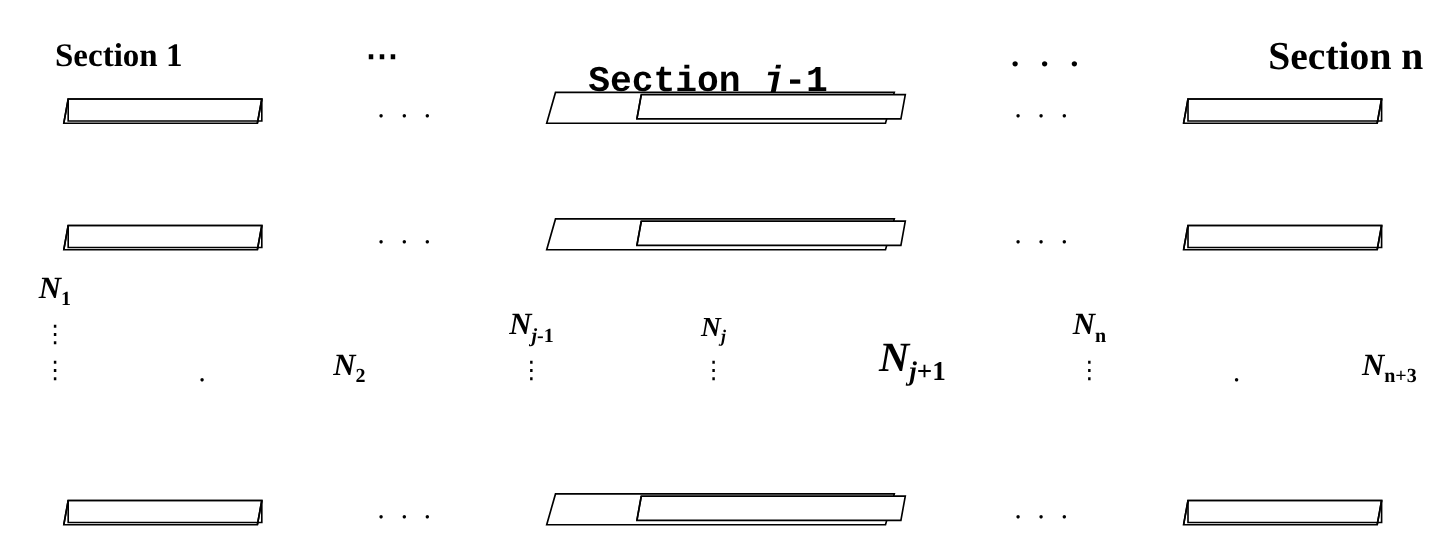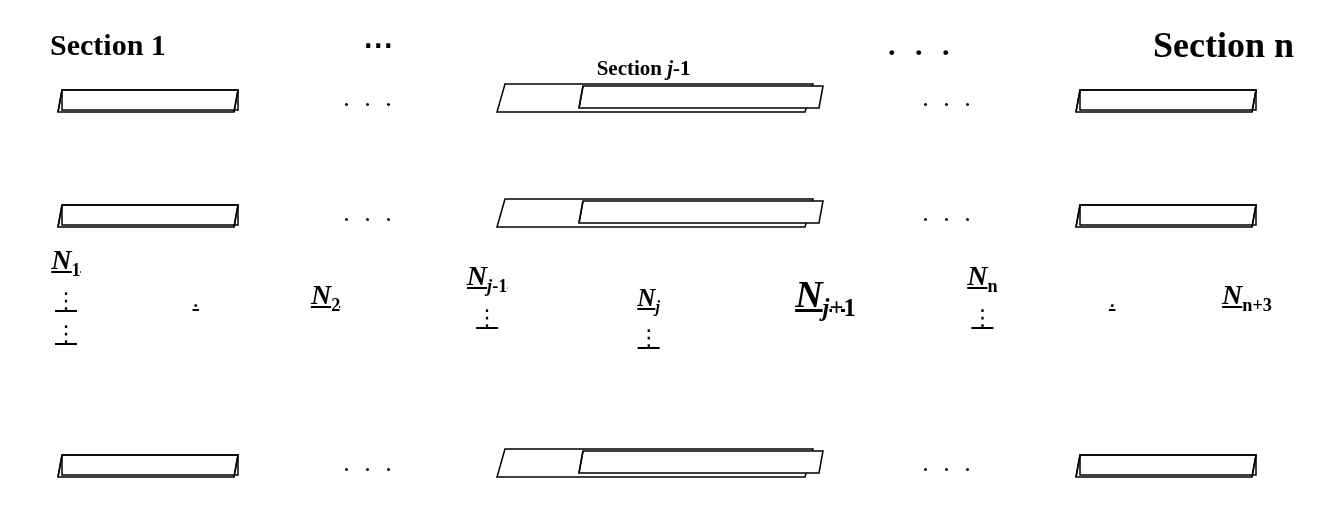--- a/index.html
+++ b/index.html
@@ -25,21 +25,21 @@
     }
   </style>
 </head>
 <body>
 
 <div class="diagram-container">
 
   <div style="position:absolute; top:8px; left:0; right:0; display:flex; align-items:center; justify-content:space-between; padding:0 24px 0 50px;">
     <span style="font-size:30px; font-weight:bold; font-family:'Times New Roman',serif;">Section 1</span>
     <span style="font-size:30px; font-weight:bold; font-family:'Times New Roman',serif; letter-spacing:6px;">⋯</span>
-    <span style="font-size:21px; font-weight:bold; font-family:Liberation Serif, serif;margin-top:48px;">Section <span style="font-style:italic;">j</span>-1</span>
+    <span style="font-size:33px; font-weight:bold; font-family:Liberation Mono, monospace;margin-top:48px;">Section <span style="font-style:italic;">j</span>-1</span>
     <span style="font-size:30px; font-weight:bold; font-family:'Times New Roman',serif; letter-spacing:6px;">. . .</span>
     <span style="font-size:36px; font-weight:bold; font-family:'Times New Roman',serif;">Section n</span>
   </div>
 
   <div style="position:absolute; top:80px; left:0; right:0; display:flex; align-items:center; justify-content:space-between; padding:0 50px;">
 
     <svg width="200" height="32" viewBox="0 0 200 32">
       <polygon points="12,28 188,28 188,8 12,8" fill="white" stroke="black" stroke-width="1.5"></polygon>
       <polygon points="8,30 184,30 188,8 12,8" fill="none" stroke="black" stroke-width="1.5"></polygon>
 
@@ -89,21 +89,21 @@
     <span style="font-size:26px; font-family:'Times New Roman',serif; letter-spacing:4px;">. . .</span>
 
     <svg width="200" height="32" viewBox="0 0 200 32">
       <polygon points="12,28 188,28 188,8 12,8" fill="white" stroke="black" stroke-width="1.5"></polygon>
       <polygon points="8,30 184,30 188,8 12,8" fill="none" stroke="black" stroke-width="1.5"></polygon>
       <line x1="12" y1="8" x2="8" y2="30" stroke="black" stroke-width="1.5"></line>
       <line x1="188" y1="8" x2="184" y2="30" stroke="black" stroke-width="1.5"></line>
     </svg>
   </div>
 
-  <div style="position:absolute; top:240px; left:0; right:0; display:flex; align-items:center; justify-content:space-between; padding:0 36px;text-decoration:underline;">
+  <div style="position:absolute; top:240px; left:0; right:0; display:flex; align-items:flex-end; justify-content:space-between; padding:0 20px;">
 
     <div style="display:flex; flex-direction:column; align-items:center; min-width:60px;">
       <span style="font-size:28px; font-weight:bold; font-family:'Times New Roman',serif; font-style:italic;">N<sub style="font-style:normal;">1</sub></span>
       <span style="font-size:22px; font-family:'Times New Roman',serif; line-height:1.5; margin-top:4px;">⋮<br>⋮</span>
     </div>
 
     <span style="font-size:26px; font-family:'Times New Roman',serif; margin-top:4px;">. </span>
 
     <div style="display:flex; flex-direction:column; align-items:center; min-width:60px;">
       <span style="font-size:28px; font-weight:bold; font-family:'Times New Roman',serif; font-style:italic;">N<sub style="font-style:normal;">2</sub></span>

